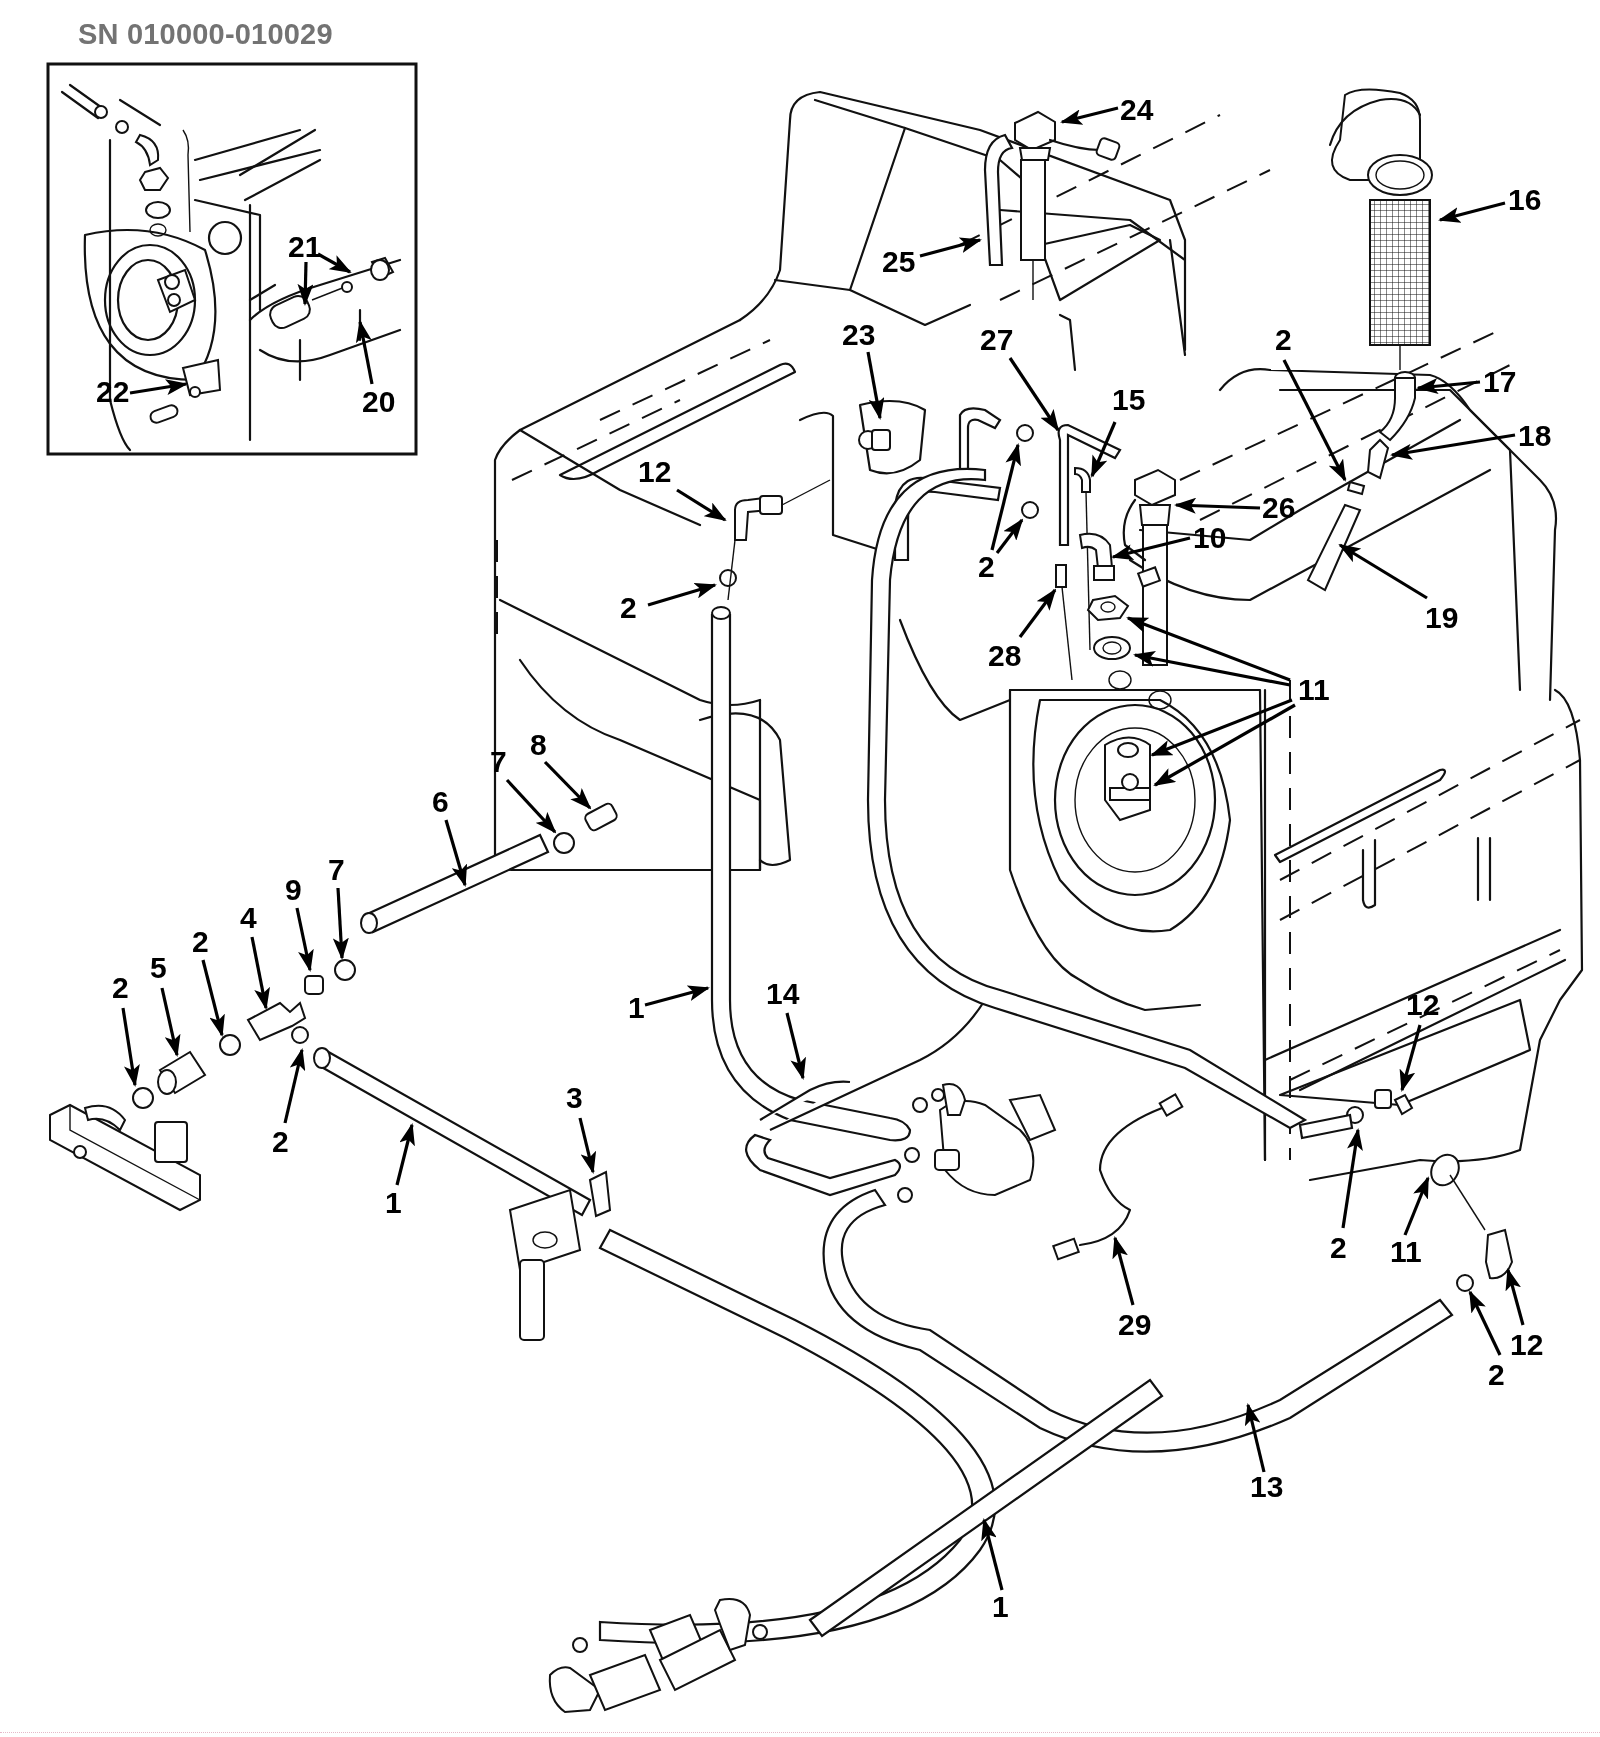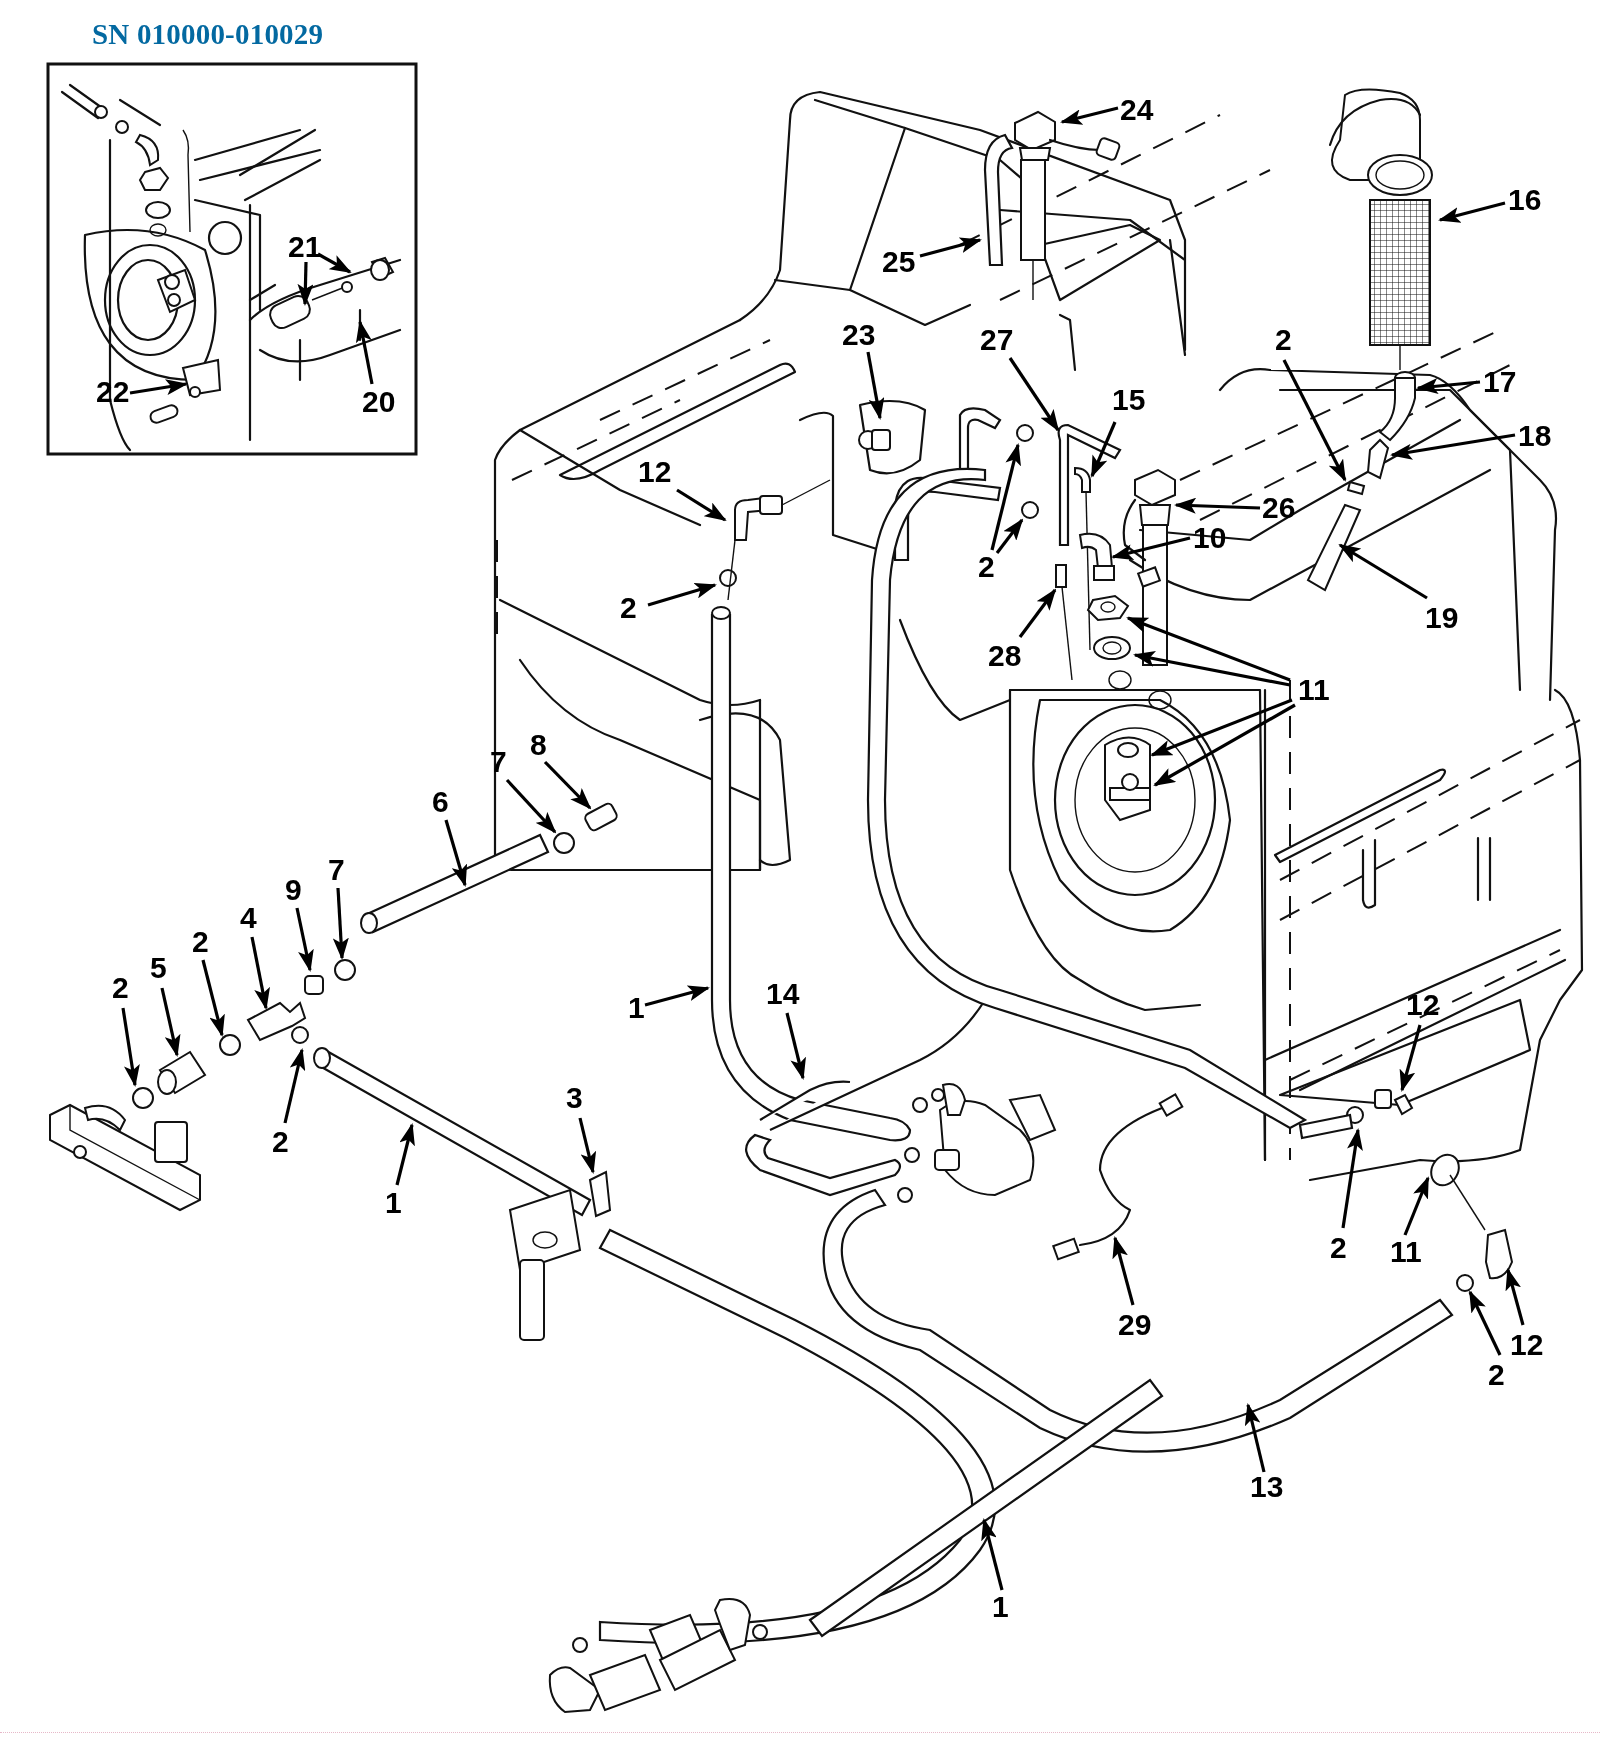--- a/index.html
+++ b/index.html
@@ -6,22 +6,22 @@
   body { width: 1600px; height: 1737px; position: relative; overflow: hidden;
          font-family: "Liberation Sans", sans-serif; }
   #diagram { position: absolute; left: 0; top: 0; width: 1600px; height: 1737px; }
   .ln { fill: none; stroke: #111; stroke-width: 2.2; stroke-linecap: round; stroke-linejoin: round; }
   .thin { fill: none; stroke: #111; stroke-width: 1.4; }
   .dash { fill: none; stroke: #111; stroke-width: 2; stroke-dasharray: 22 14; }
   .hose { fill: #fff; stroke: #111; stroke-width: 2.2; }
   .part { fill: #fff; stroke: #111; stroke-width: 2; }
   .arrow { stroke: #000; stroke-width: 3.2; fill: none; }
   .callout { font-family: "Liberation Sans", sans-serif; font-weight: bold; font-size: 30px; fill: #000; }
-  .heading { position: absolute; left: 92px; top: 18px; font-family: Liberation Serif, serif;
-             font-weight: bold; font-size: 29px; color: #0369a1; letter-spacing: 0.2px; }
+  .heading { position: absolute; left: 78px; top: 18px; font-family: Liberation Sans, sans-serif;
+             font-weight: bold; font-size: 29px; color: #737373; letter-spacing: 0.2px; }
   .bottom-rule { position: absolute; left: 0; top: 1732px; width: 1600px; height: 0;
                  border-top: 1px dotted #e6b8c8; }
 </style>
 </head>
 <body>
 
 <div class="heading">SN 010000-010029</div>
 
 <svg id="diagram" viewBox="0 0 1600 1737" xmlns="http://www.w3.org/2000/svg">
   <defs>

